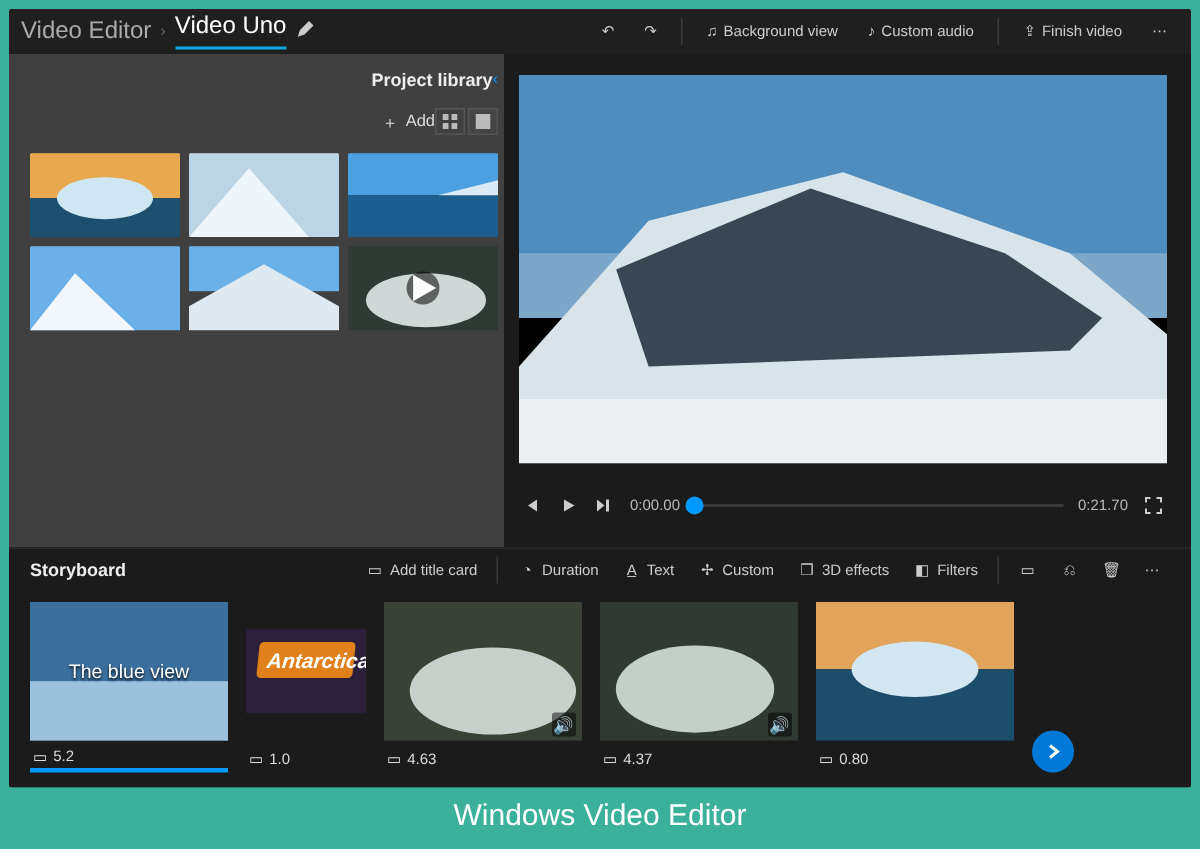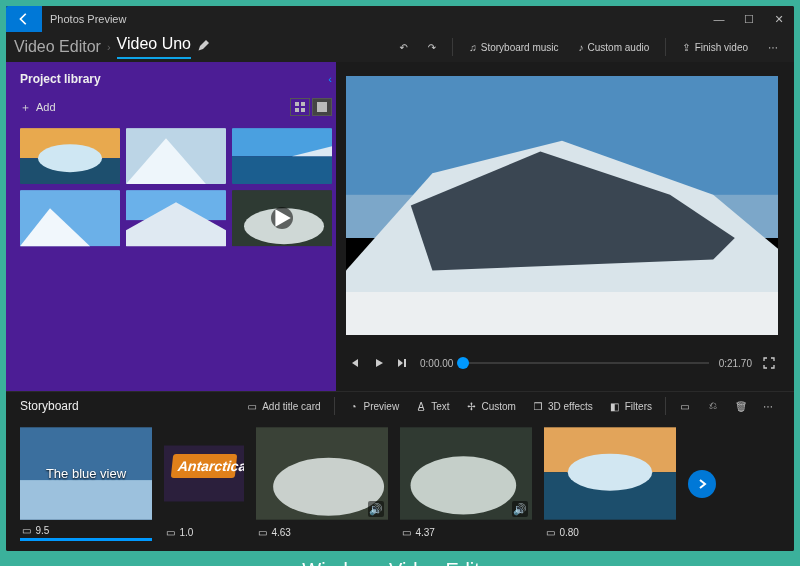--- a/index.html
+++ b/index.html
@@ -93,23 +93,24 @@
   .divider { width:1px;height:18px;background:#3a3a3a;margin:0 4px;}
   
   .main {
     flex:1;
     display:flex;
     overflow:hidden;
   }
   .library {
     width:330px;
     padding:10px 4px 10px 14px;
-    background:#4c1d95;
+    background:#404040;
     display:flex;
     flex-direction:column;
+    align-items:flex-end;
   }
   .library-header {
     display:flex;align-items:center;justify-content:space-between;
     padding-bottom:8px;
   }
   .library-title { font-size:12px; font-weight:600; color:#eee; }
   .lib-actions-row {
     display:flex;align-items:center;justify-content:space-between;
     padding:4px 0 8px 0;
   }
@@ -174,29 +175,29 @@
     border-top:1px solid #2a2a2a;
     background:#1b1b1b;
     display:flex;
     flex-direction:column;
   }
   .story-header {
     height:28px;
     display:flex;align-items:center;padding:0 14px;
     gap:2px;
   }
-  .story-title {font-size:12px;color:#eee;font-weight:400;margin-right:auto;}
+  .story-title {font-size:12px;color:#eee;font-weight:700;margin-right:auto;}
   .story-btn {display:flex;align-items:center;gap:4px;padding:3px 7px;color:#ccc;font-size:10px;}
   .sm-icon {width:12px;height:12px;display:flex;align-items:center;justify-content:center;}
   .story-strip {
     flex:1;
     display:flex;
     gap:12px;
     padding:6px 30px 10px 14px;
-    align-items:center;
+    align-items:flex-end;
     overflow:hidden;
   }
   .clip {
     width:132px;height:100%;
     position:relative;
     display:flex;flex-direction:column;
   }
   .clip.small {width:80px;}
   .clip-thumb {
     flex:1;position:relative;overflow:hidden;
@@ -230,33 +231,20 @@
     width:16px;height:16px;background:rgba(0,0,0,0.5);border-radius:2px;
     display:flex;align-items:center;justify-content:center;
   }
 </style>
 </head>
 <body>
 
 <div class="outer-frame">
 <div class="app">
 
-  <div class="titlebar">
-    <div class="back-btn">
-      <svg width="14" height="14" viewBox="0 0 16 16">
-            <path d="M10 2 L4 8 L10 14" stroke="#fff" stroke-width="2" fill="none"></path>
-          </svg>
-    </div>
-    <div class="titlebar-title">Photos Preview</div>
-    <div class="window-controls">
-      <div>—</div>
-      <div>☐</div>
-      <div>✕</div>
-    </div>
-  </div>
 
   <div class="breadcrumb-row">
     <span class="breadcrumb-item">Video Editor</span>
     <span class="chevron">›</span>
     <span class="breadcrumb-item active">Video Uno</span>
     <span class="pencil-icon">
       <svg viewBox="0 0 16 16">
             <path d="M2 14 L4 8 L12 0 L16 4 L8 12 Z" fill="#ccc"></path>
           </svg>
     </span>
@@ -264,21 +252,21 @@
     <div class="toolbar-right">
       <div class="tool-btn">
             <span>↶</span>
           </div>
       <div class="tool-btn">
             <span>↷</span>
           </div>
       <div class="divider"></div>
       <div class="tool-btn">
         <span>♫</span>
-        <span>Storyboard music</span>
+        <span>Background view</span>
       </div>
       <div class="tool-btn">
         <span>♪</span>
         <span>Custom audio</span>
       </div>
       <div class="divider"></div>
       <div class="tool-btn">
         <span>⇪</span>
         <span>Finish video</span>
       </div>
@@ -406,21 +394,21 @@
   <div class="storyboard">
     <div class="story-header">
       <span class="story-title">Storyboard</span>
       <div class="story-btn">
             <span class="sm-icon">▭</span>
             <span>Add title card</span>
           </div>
       <div class="divider"></div>
       <div class="story-btn">
             <span class="sm-icon">◔</span>
-            <span>Preview</span>
+            <span>Duration</span>
           </div>
       <div class="story-btn">
             <span class="sm-icon">A̲</span>
             <span>Text</span>
           </div>
       <div class="story-btn">
             <span class="sm-icon">✢</span>
             <span>Custom</span>
           </div>
       <div class="story-btn">
@@ -448,21 +436,21 @@
       <div class="clip active">
         <div class="clip-thumb">
           <svg viewBox="0 0 100 70">
                 <rect width="100" height="70" fill="#3b6f9e"></rect>
                 <rect y="40" width="100" height="30" fill="#9cc1dd"></rect>
               </svg>
           <div class="clip-title-overlay">The blue view</div>
         </div>
         <div class="clip-meta">
               <span>▭</span>
-              <span>9.5</span>
+              <span>5.2</span>
             </div>
       </div>
 
       <div class="clip small">
         <div class="clip-thumb">
           <svg viewBox="0 0 100 70">
                 <rect width="100" height="70" fill="#2b1f3c"></rect>
               </svg>
           <div class="antarctica">Antarctica</div>
         </div>

